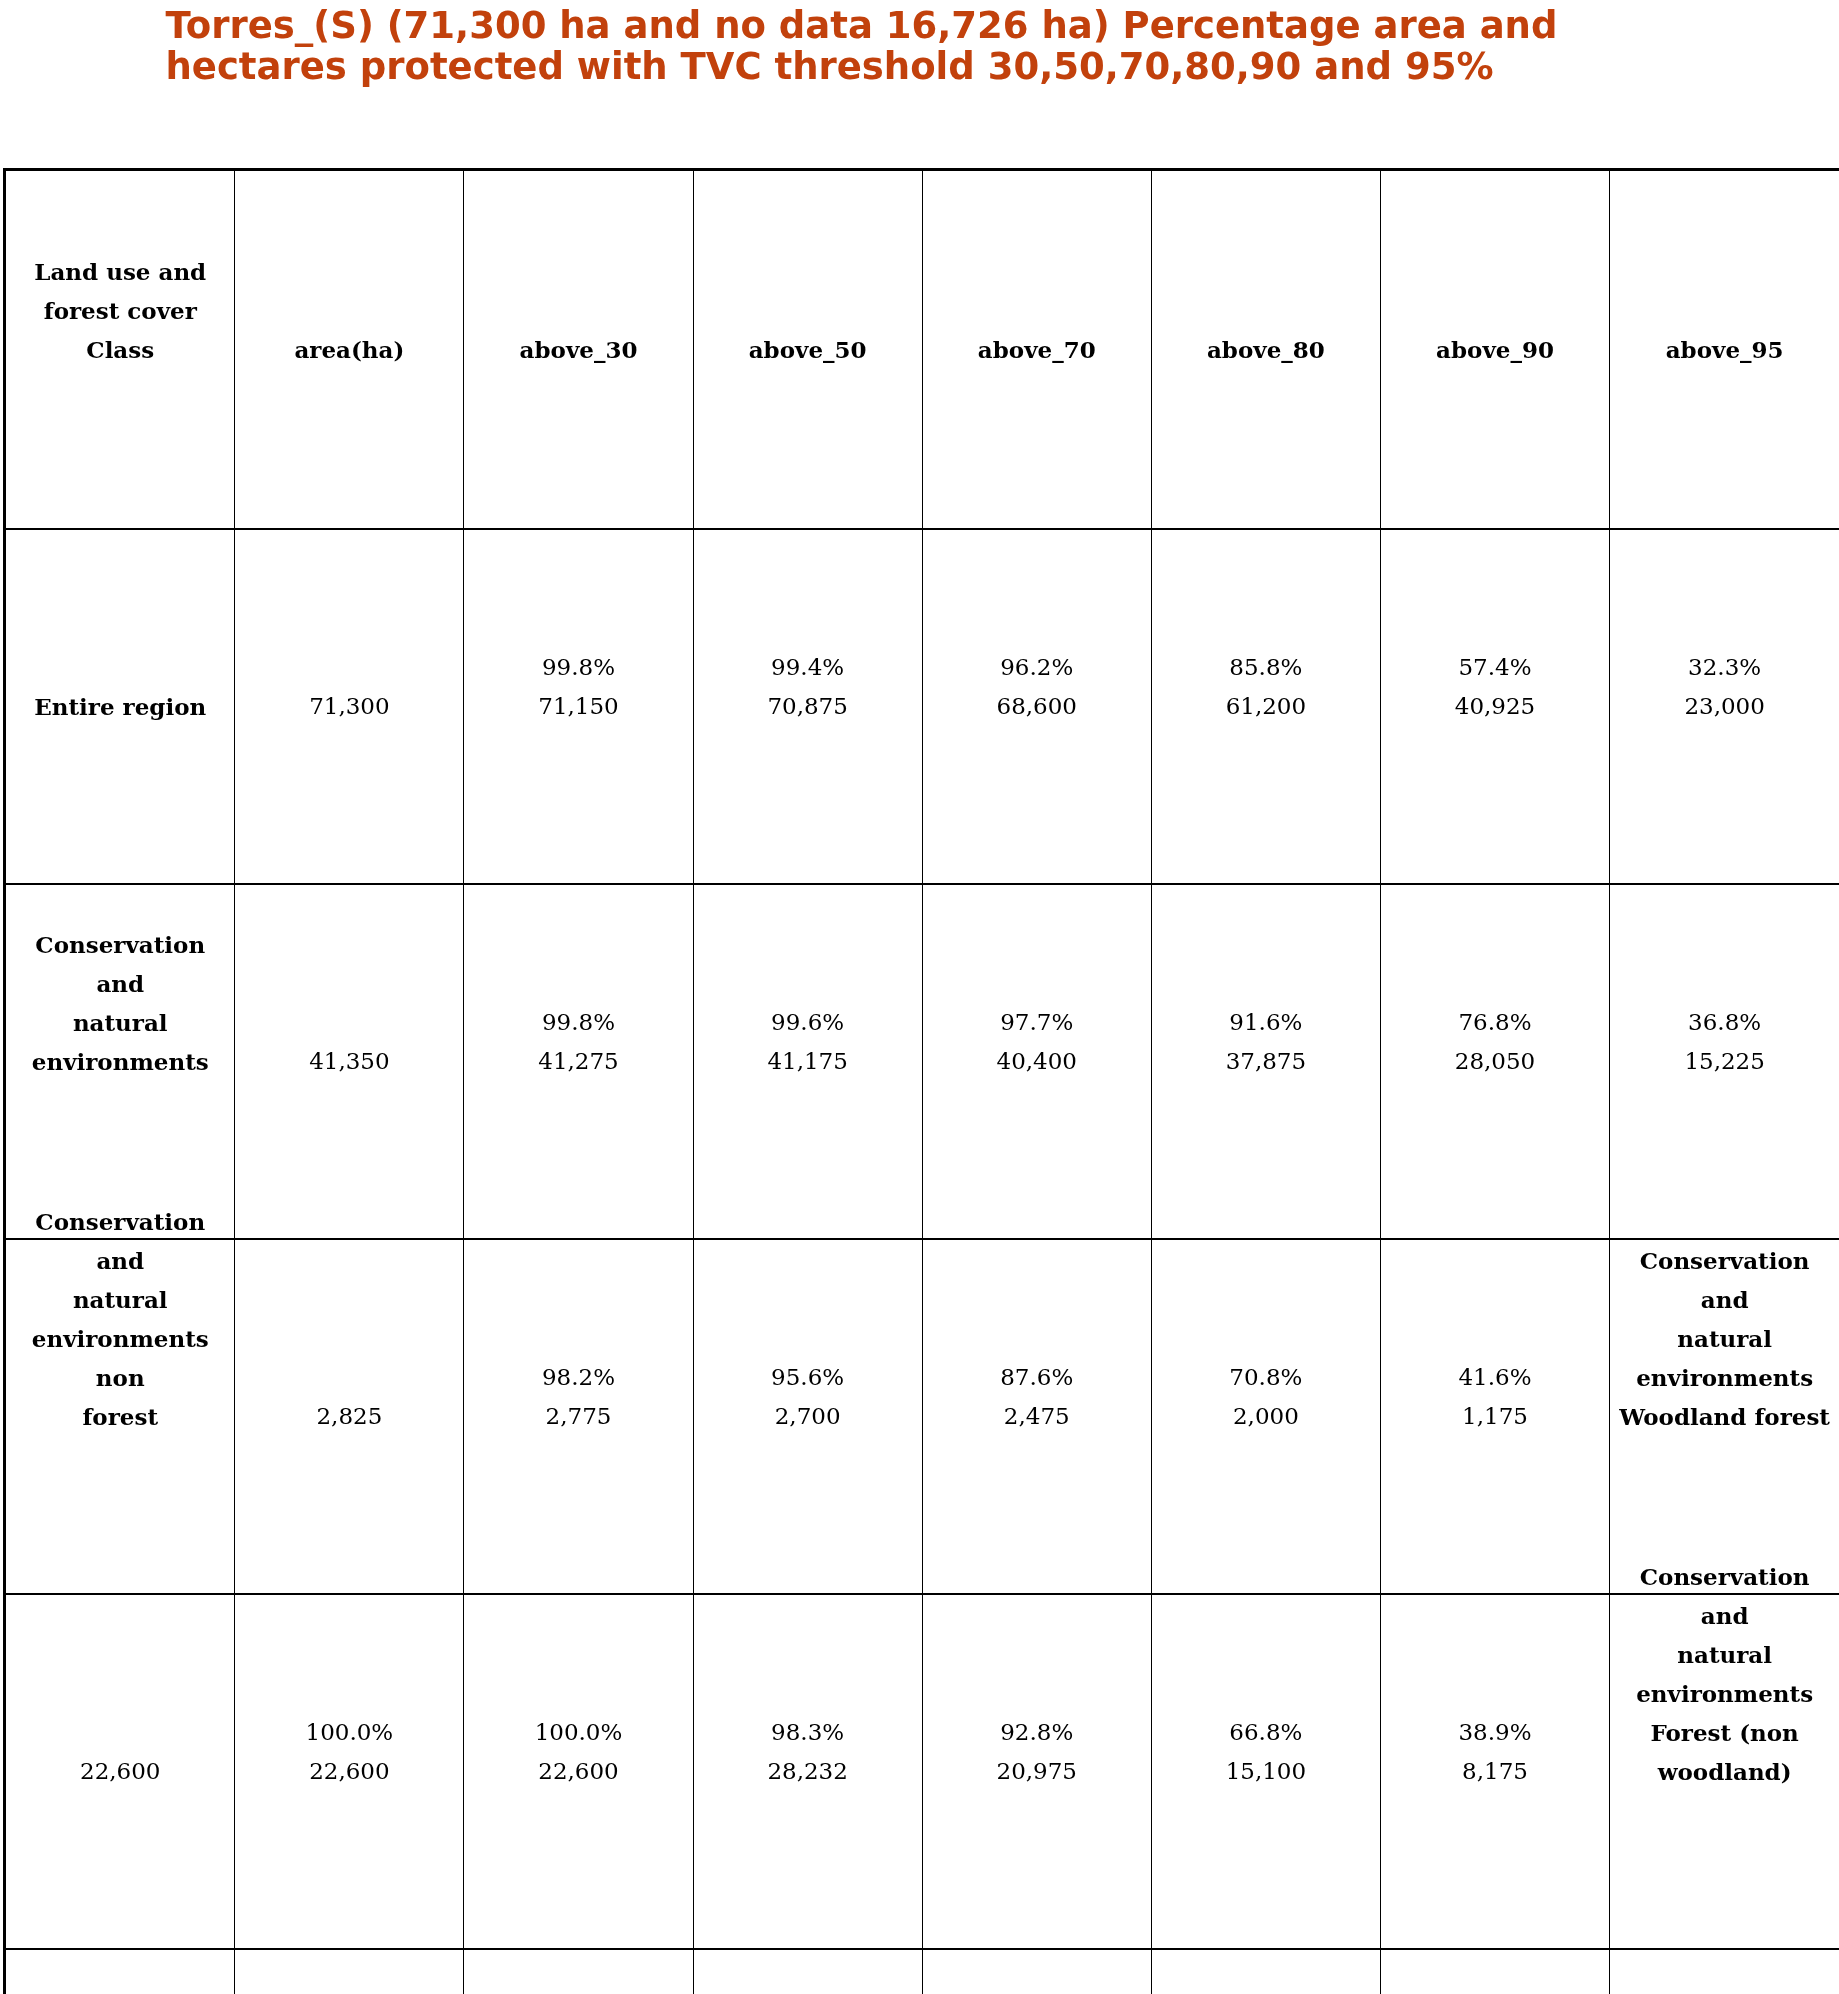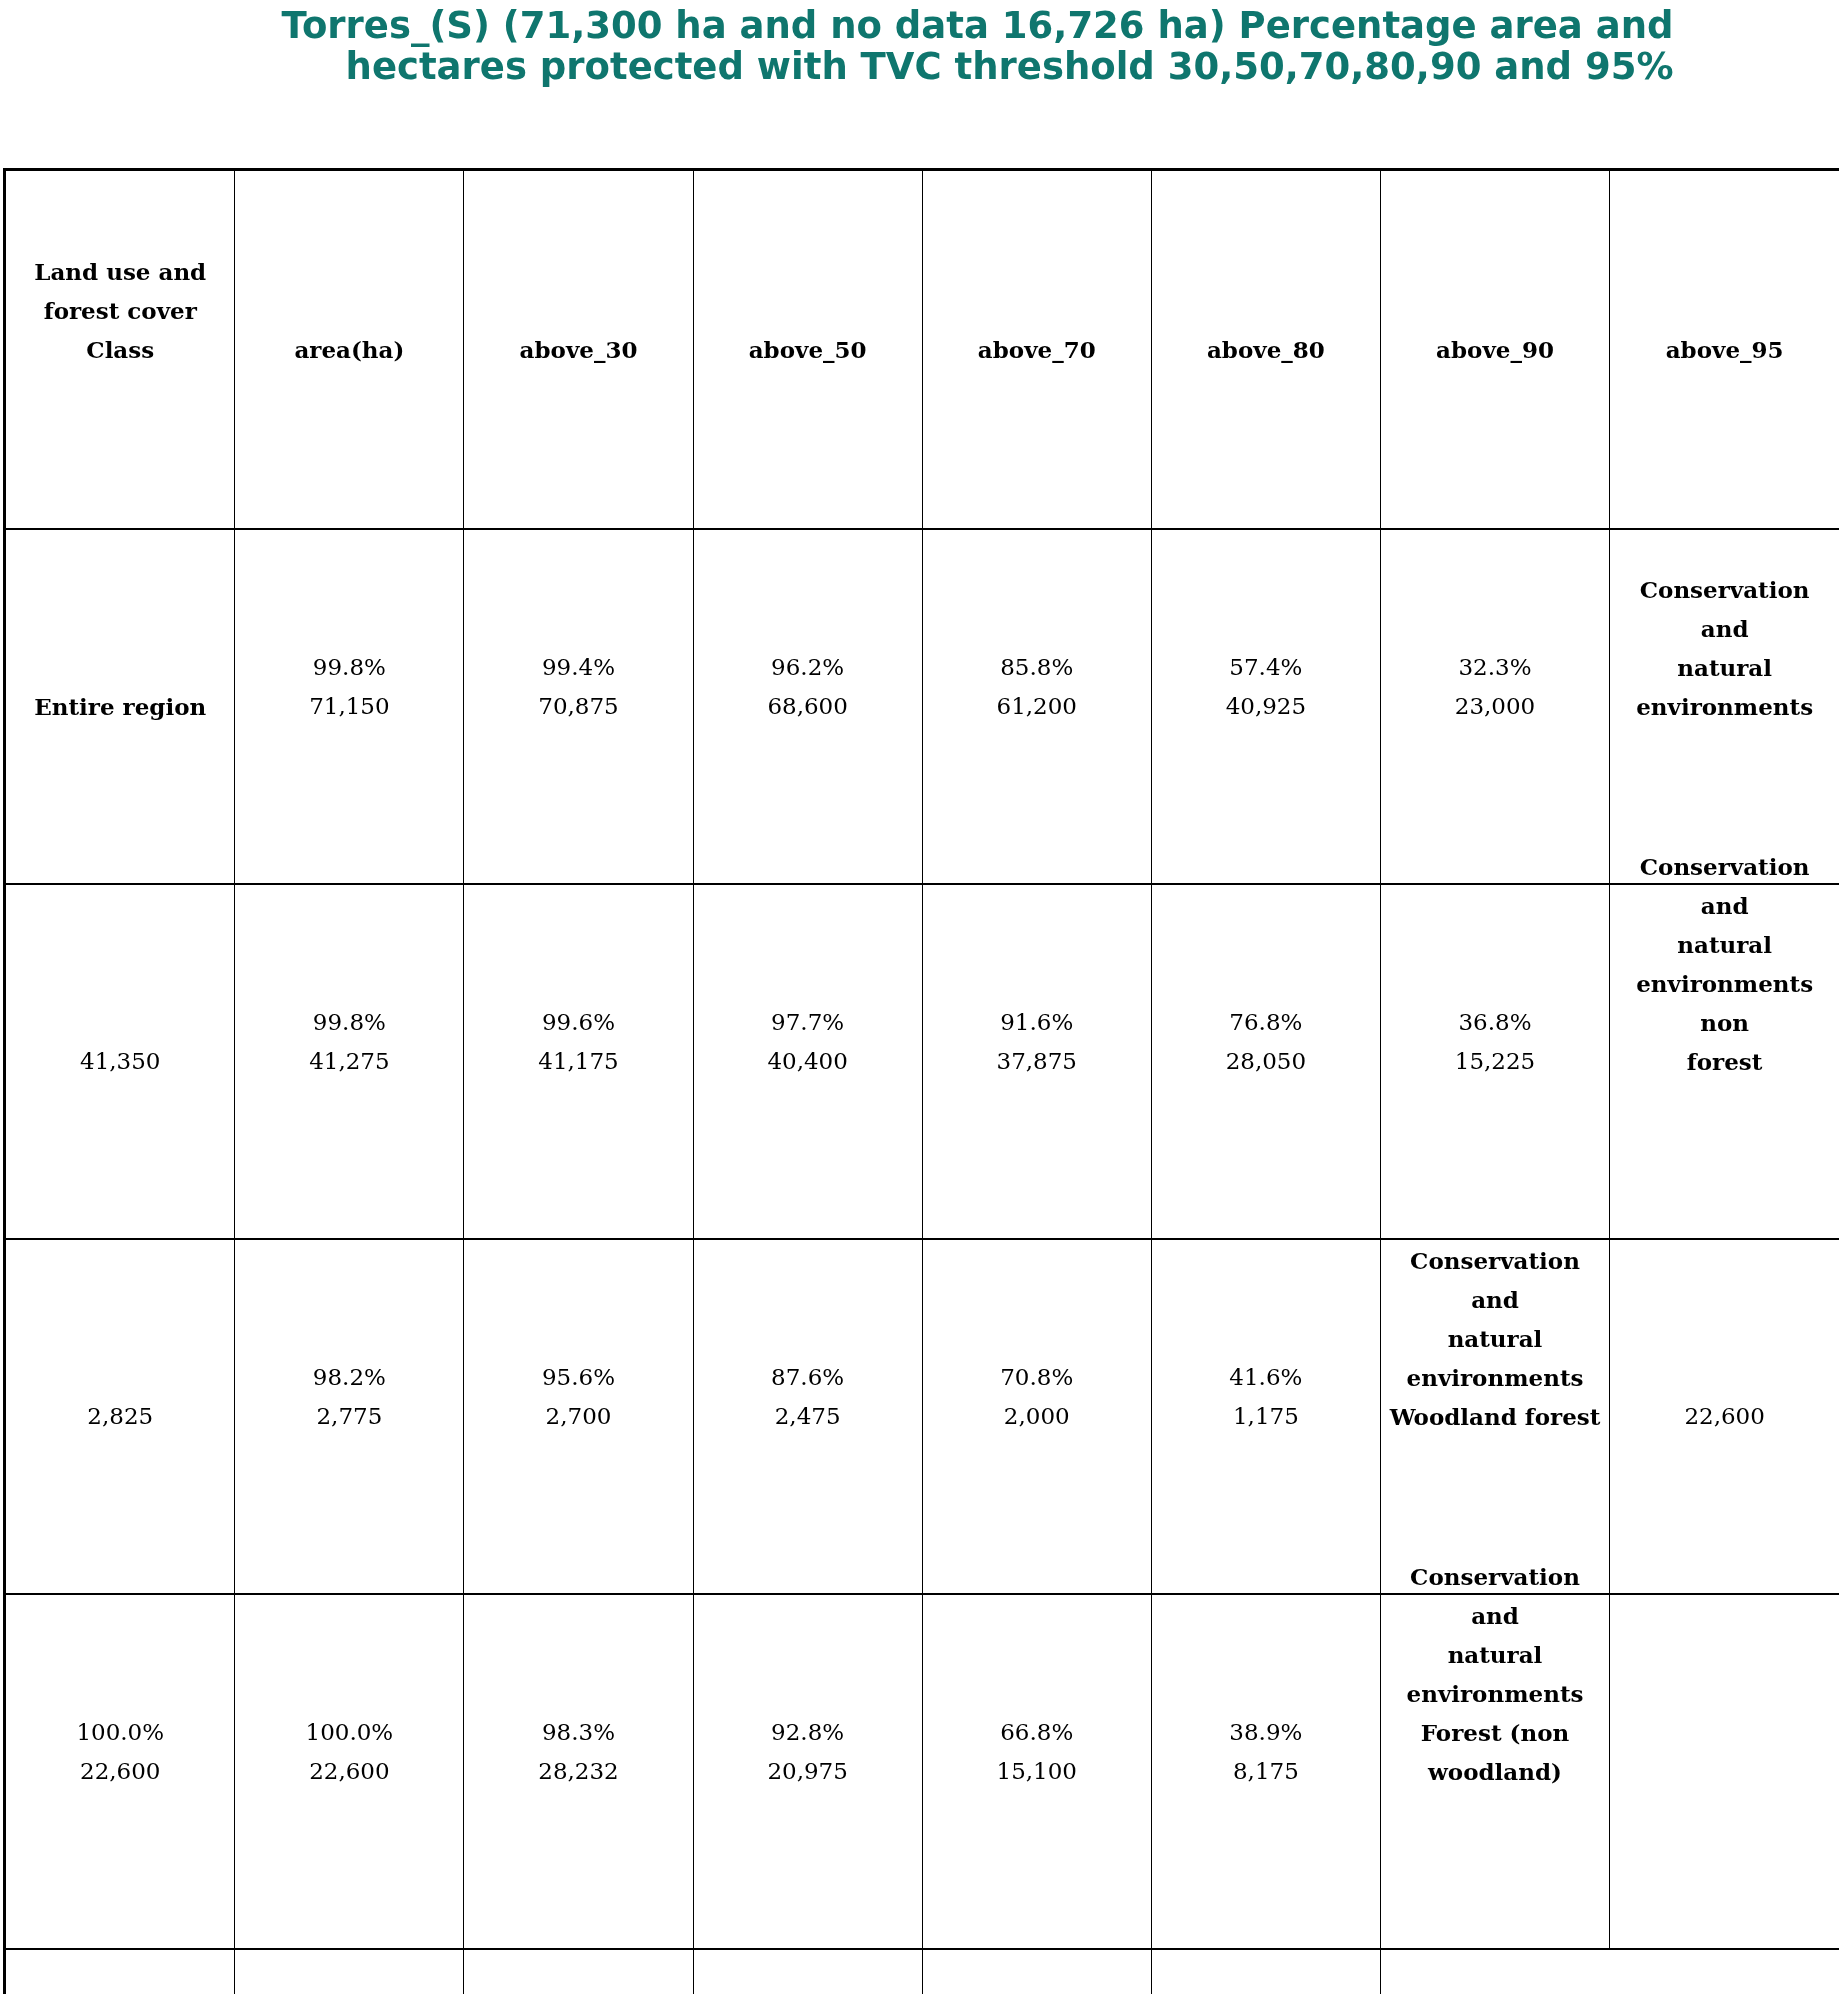--- a/index.html
+++ b/index.html
@@ -2,23 +2,23 @@
 <html style="font-size:6.4px"><head>
 <meta charset="utf-8">
 <style>
   html, body { margin:0; padding:0; background:#ffffff; }
   body { position:relative; width:1839px; height:2549px; overflow:hidden;
          font-family:"DejaVu Serif", serif; color:#000; }
 
   
   .title {
     position:absolute; top:4.8px; left:50%; transform:translateX(-50%);
-    width:1508px; text-align:right;
+    width:1508px; text-align:left;
     font-family:"DejaVu Sans", sans-serif; font-weight:bold;
-    font-size:37px; line-height:41px; color:#0f766e;
+    font-size:37px; line-height:41px; color:#c2410c;
   }
 
   
   .tbl {
     position:absolute; left:3.2px; top:168px; width:1833px; height:2135px;
     border:3.6px solid #000; background:#fff;
     display:grid;
     grid-template-columns:repeat(8, 1fr);
     grid-template-rows:359px repeat(5, 355px);
   }
@@ -64,20 +64,23 @@
       <div class="cin b">above_90</div>
     </div>
   <div class="cell">
       <div class="cin b">above_95</div>
     </div>
 
   <div class="cell">
       <div class="cin b">Entire region</div>
     </div>
   <div class="cell">
+      <div class="cin">71,300</div>
+    </div>
+  <div class="cell">
       <div class="cin"><div>99.8%</div><div>71,150</div></div>
     </div>
   <div class="cell">
       <div class="cin"><div>99.4%</div><div>70,875</div></div>
     </div>
   <div class="cell">
       <div class="cin"><div>96.2%</div><div>68,600</div></div>
     </div>
   <div class="cell">
       <div class="cin"><div>85.8%</div><div>61,200</div></div>

